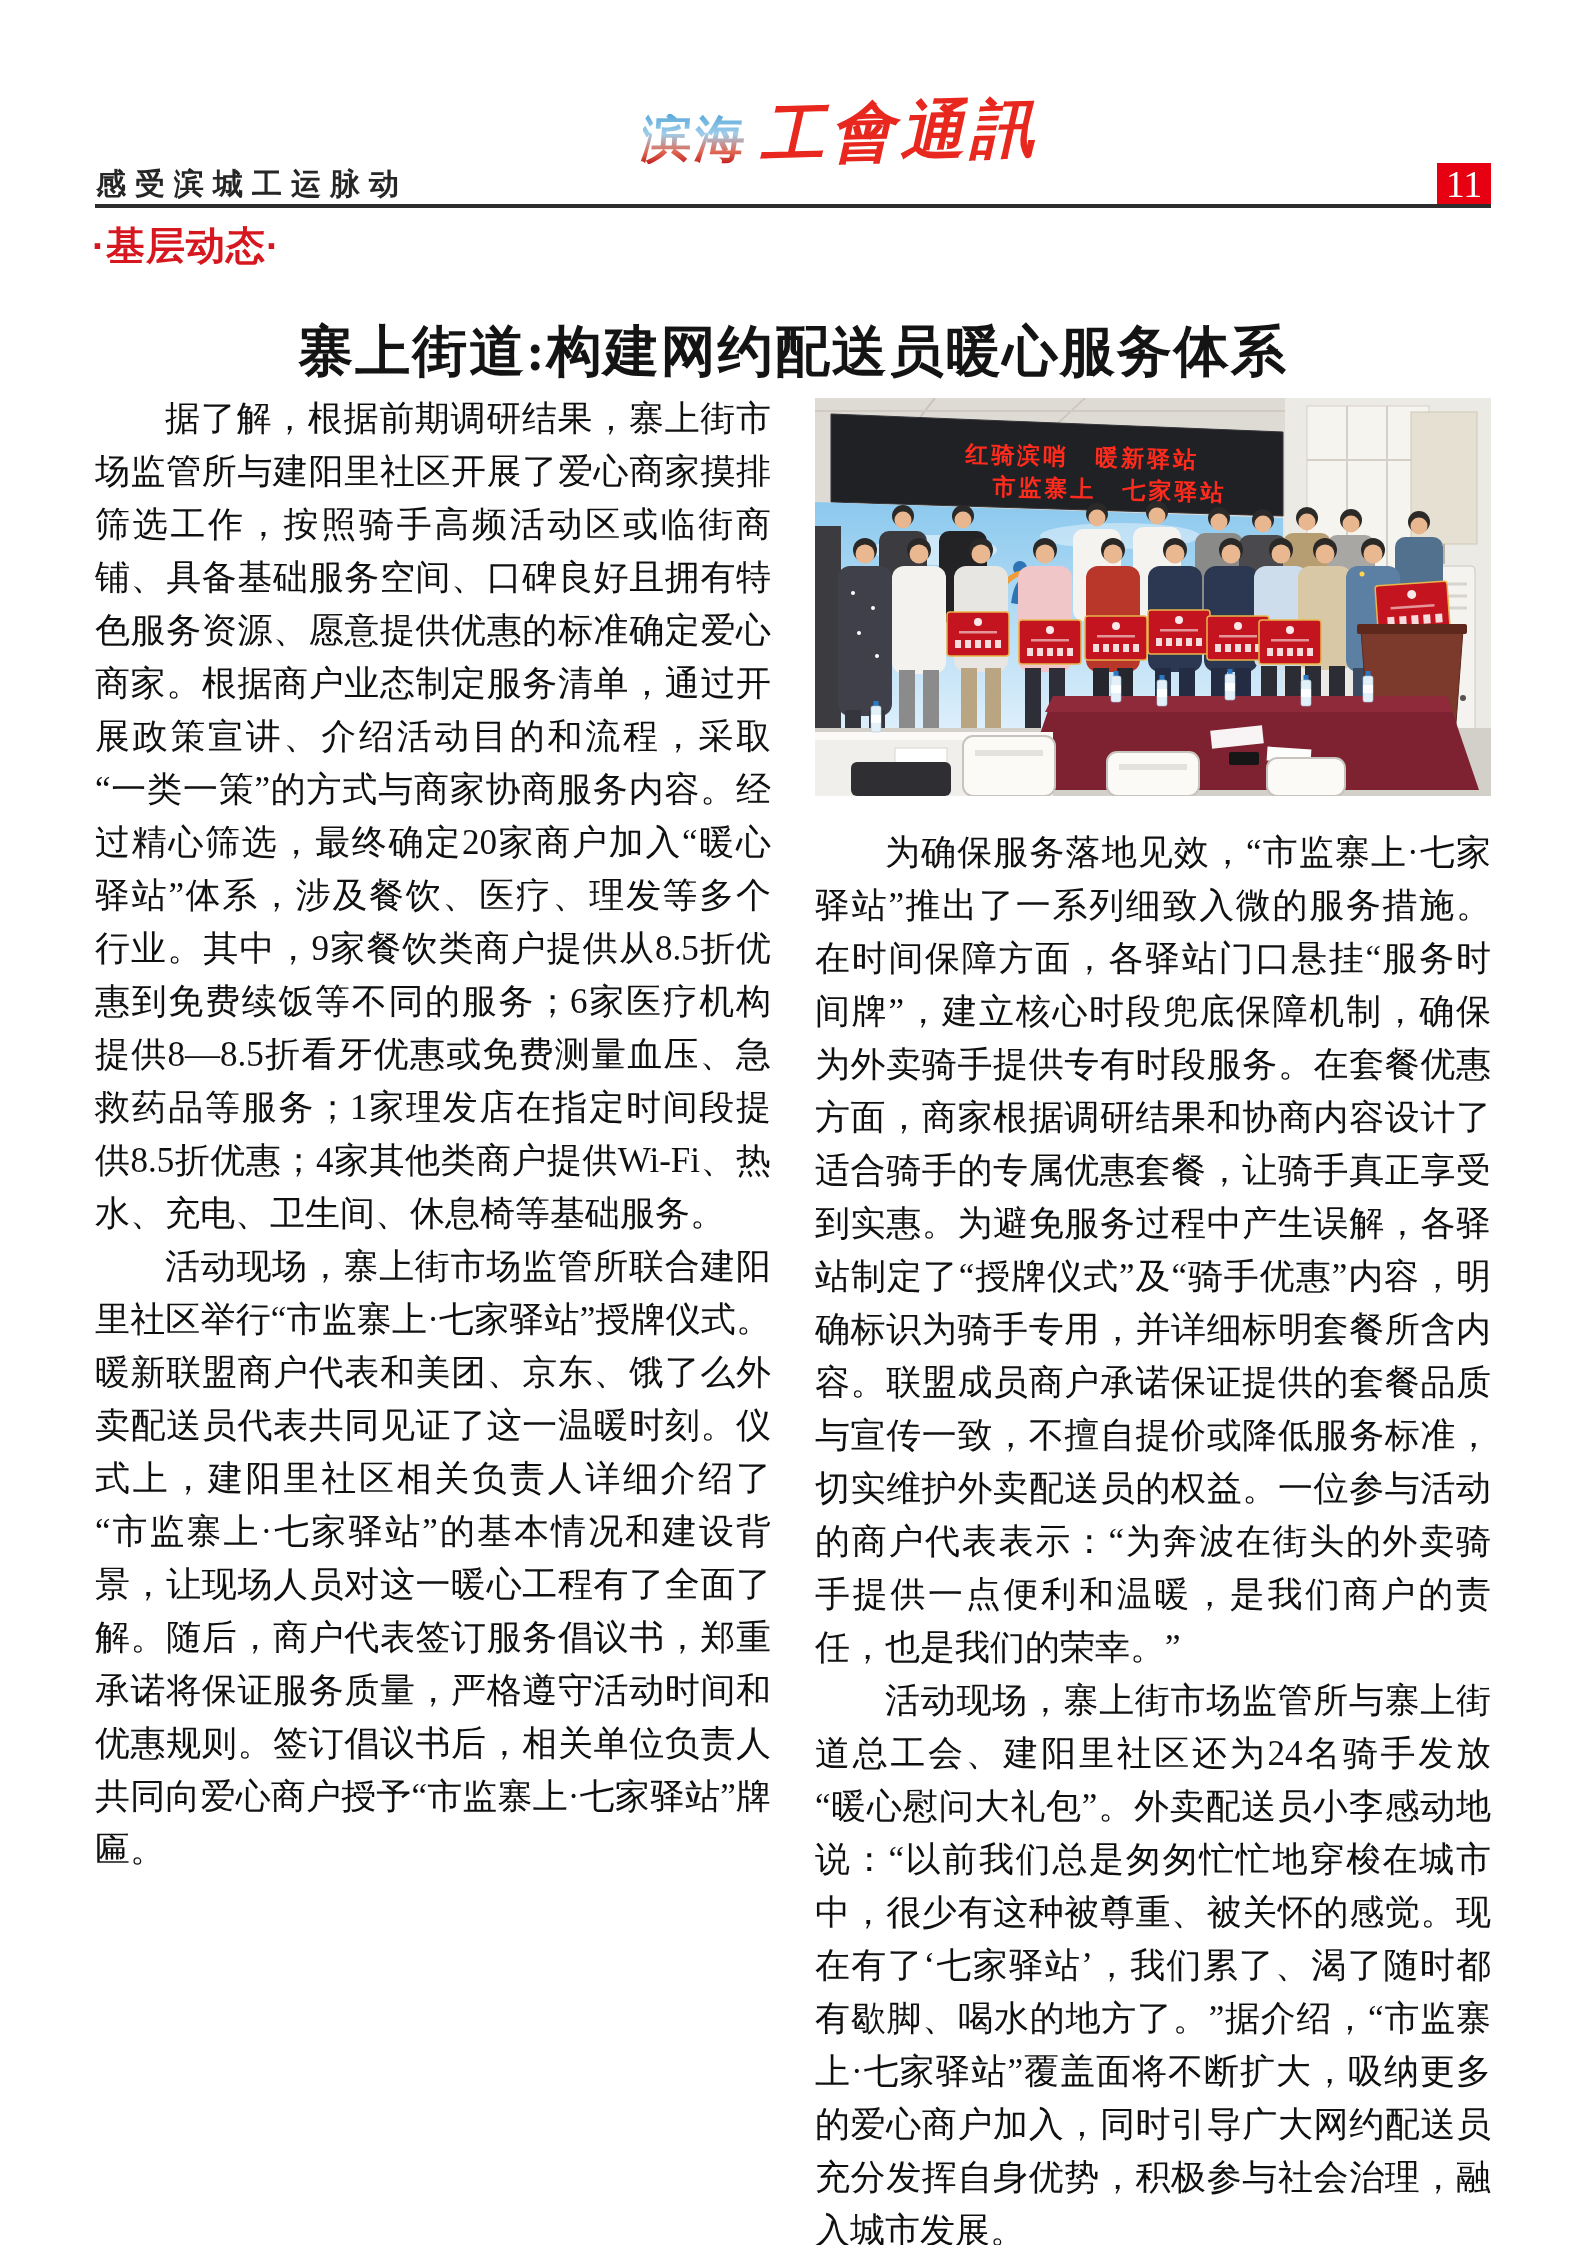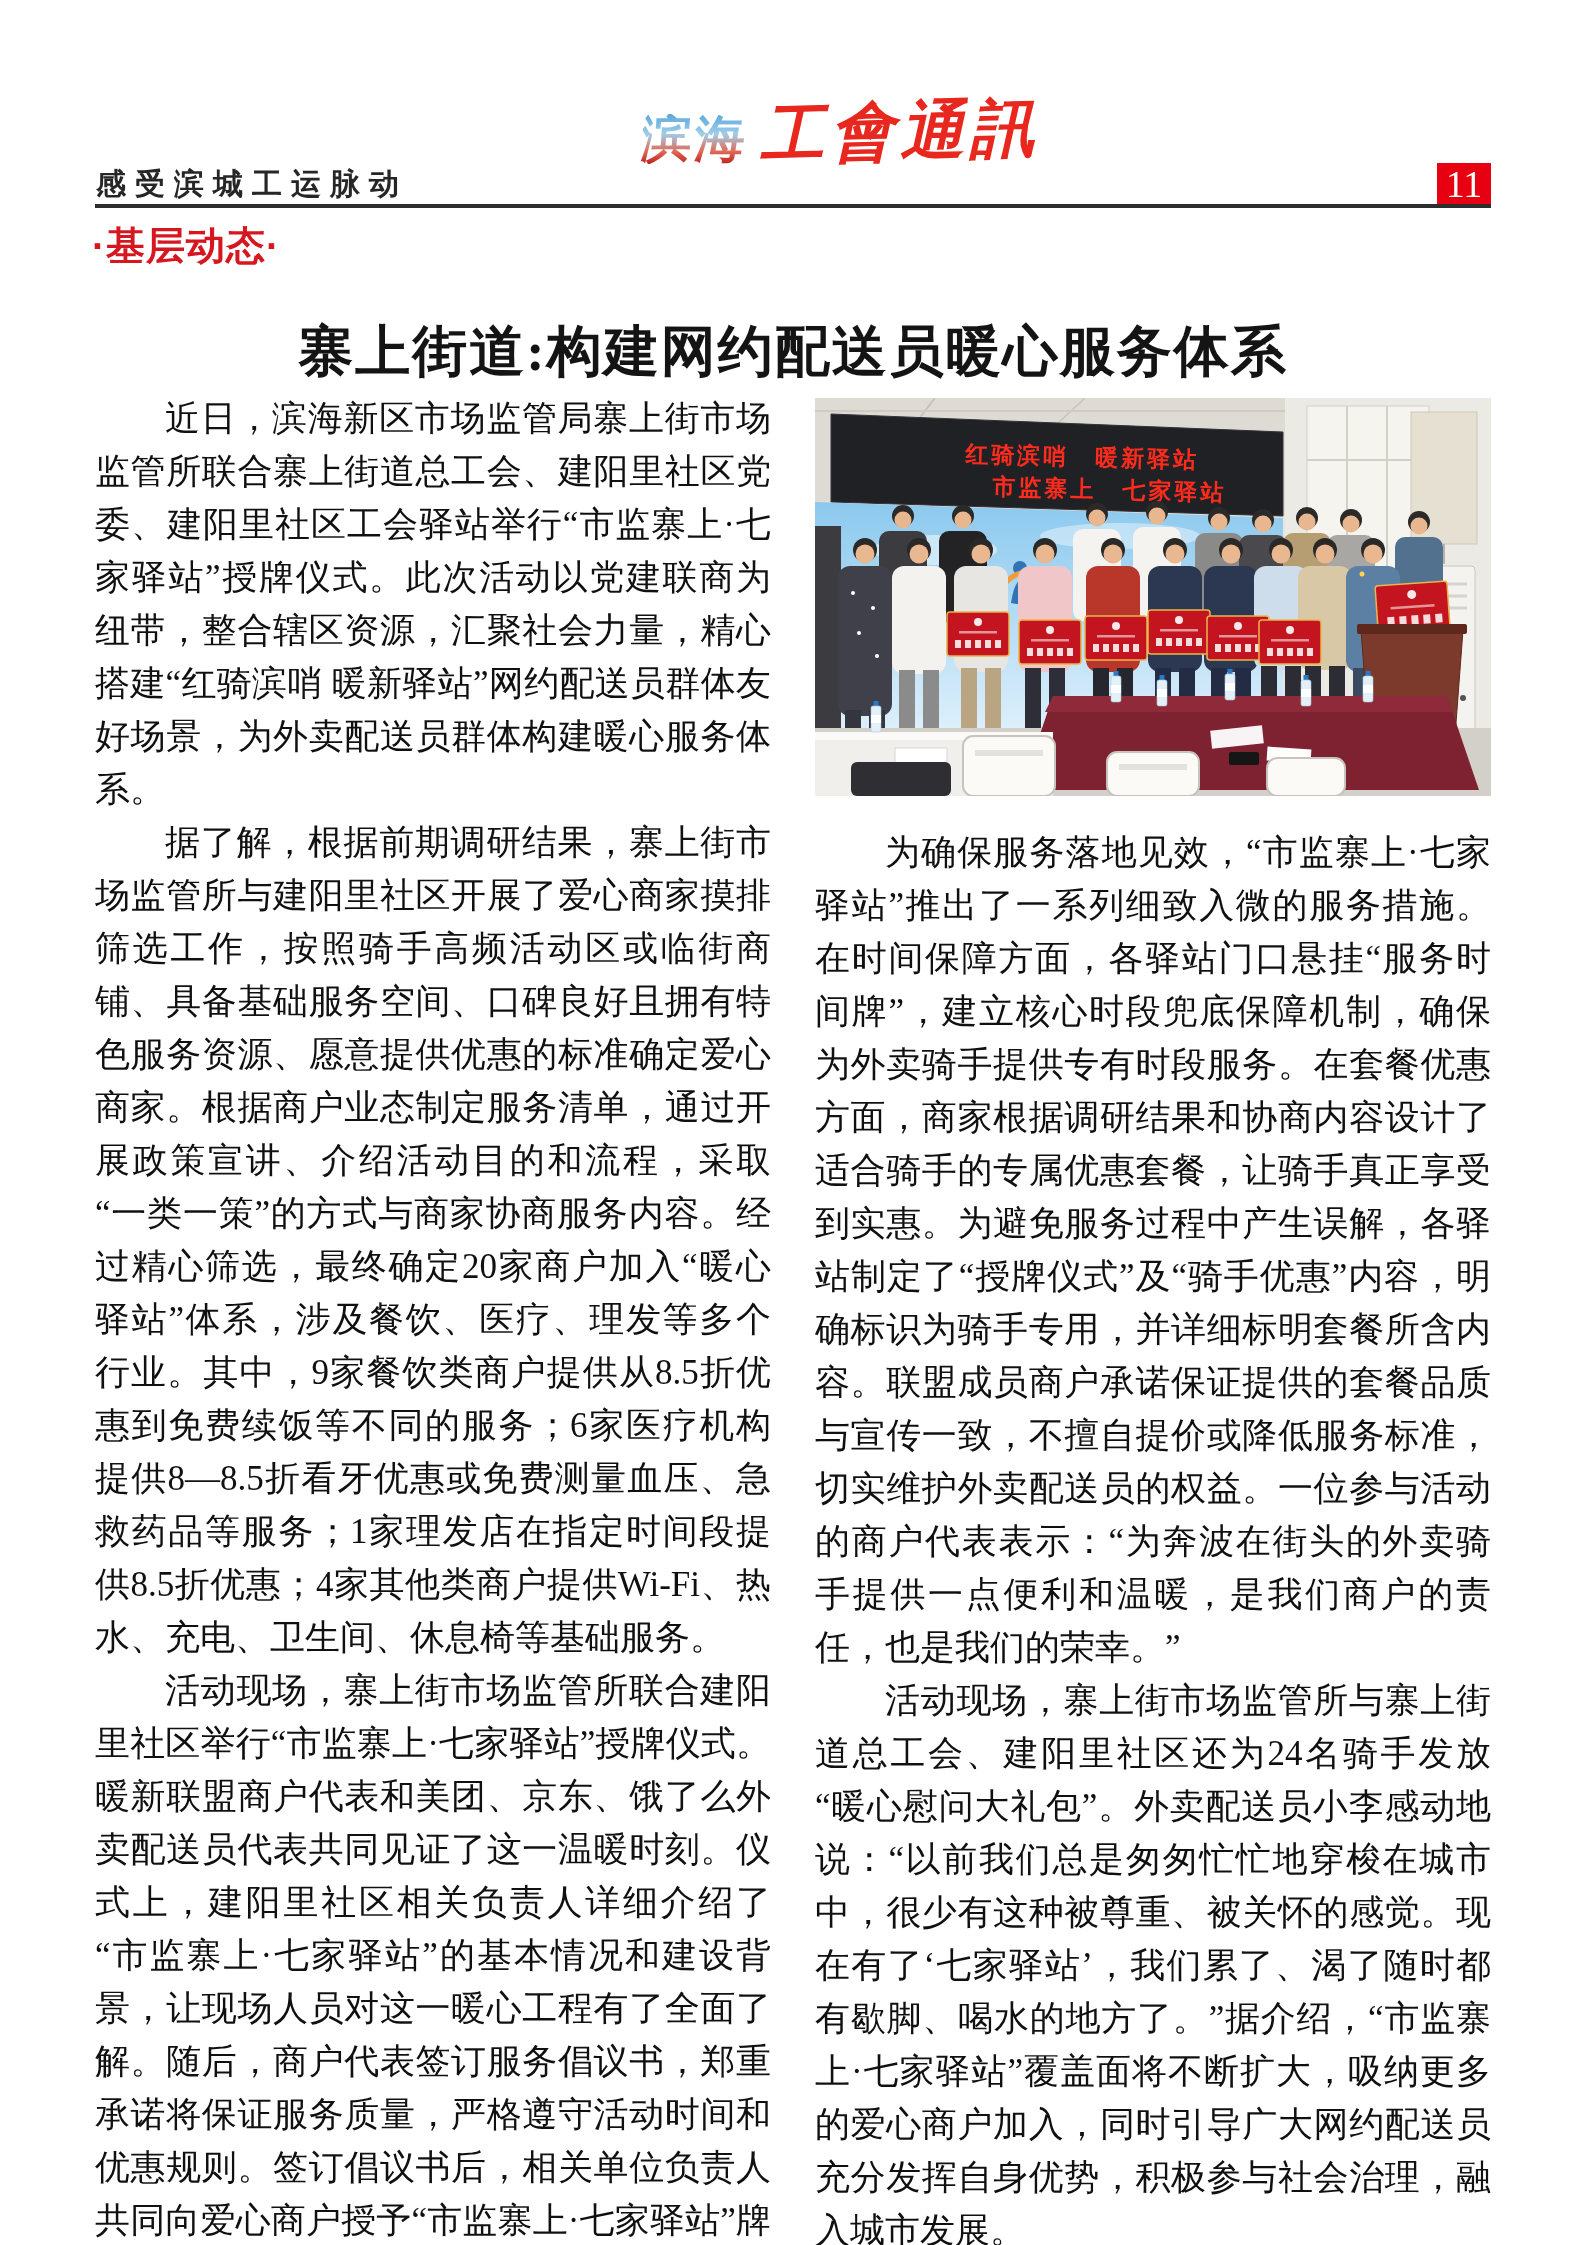--- a/index.html
+++ b/index.html
@@ -88,21 +88,20 @@
   <div class="tagline">感受滨城工运脉动</div>
   <div class="page-number">11</div>
   <div class="header-rule"></div>
   <div class="section-label">·基层动态·</div>
 
   <h1 class="headline">寨上街道:构建网约配送员暖心服务体系</h1>
 
   <div class="columns">
 
     <div class="col">
-      <p class="body">近日，滨海新区市场监管局寨上街市场监管所联合寨上街道总工会、建阳里社区党委、建阳里社区工会驿站举行“市监寨上·七家驿站”授牌仪式。此次活动以党建联商为纽带，整合辖区资源，汇聚社会力量，精心搭建“红骑滨哨 暖新驿站”网约配送员群体友好场景，为外卖配送员群体构建暖心服务体系。</p>
       <p class="body">据了解，根据前期调研结果，寨上街市场监管所与建阳里社区开展了爱心商家摸排筛选工作，按照骑手高频活动区或临街商铺、具备基础服务空间、口碑良好且拥有特色服务资源、愿意提供优惠的标准确定爱心商家。根据商户业态制定服务清单，通过开展政策宣讲、介绍活动目的和流程，采取“一类一策”的方式与商家协商服务内容。经过精心筛选，最终确定20家商户加入“暖心驿站”体系，涉及餐饮、医疗、理发等多个行业。其中，9家餐饮类商户提供从8.5折优惠到免费续饭等不同的服务；6家医疗机构提供8—8.5折看牙优惠或免费测量血压、急救药品等服务；1家理发店在指定时间段提供8.5折优惠；4家其他类商户提供Wi-Fi、热水、充电、卫生间、休息椅等基础服务。</p>
       <p class="body">活动现场，寨上街市场监管所联合建阳里社区举行“市监寨上·七家驿站”授牌仪式。暖新联盟商户代表和美团、京东、饿了么外卖配送员代表共同见证了这一温暖时刻。仪式上，建阳里社区相关负责人详细介绍了“市监寨上·七家驿站”的基本情况和建设背景，让现场人员对这一暖心工程有了全面了解。随后，商户代表签订服务倡议书，郑重承诺将保证服务质量，严格遵守活动时间和优惠规则。签订倡议书后，相关单位负责人共同向爱心商户授予“市监寨上·七家驿站”牌匾。</p>
     </div>
 
     <div class="col">
 
       <div class="photo-wrap">
         <svg viewBox="0 0 676 398" xmlns="http://www.w3.org/2000/svg">
           <defs>
             <linearGradient id="sky" x1="0" y1="0" x2="0" y2="1">

